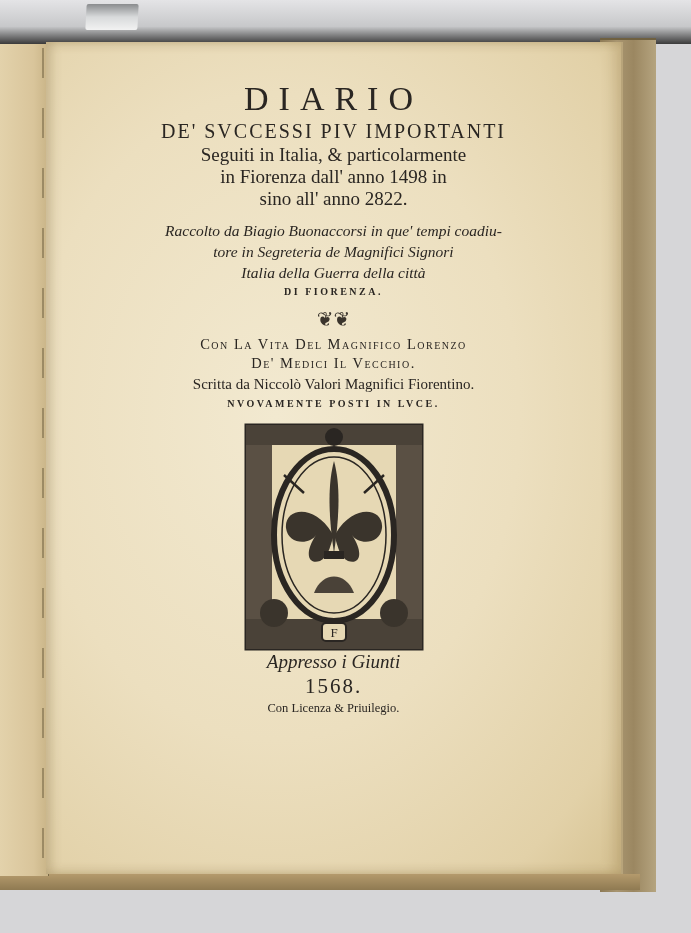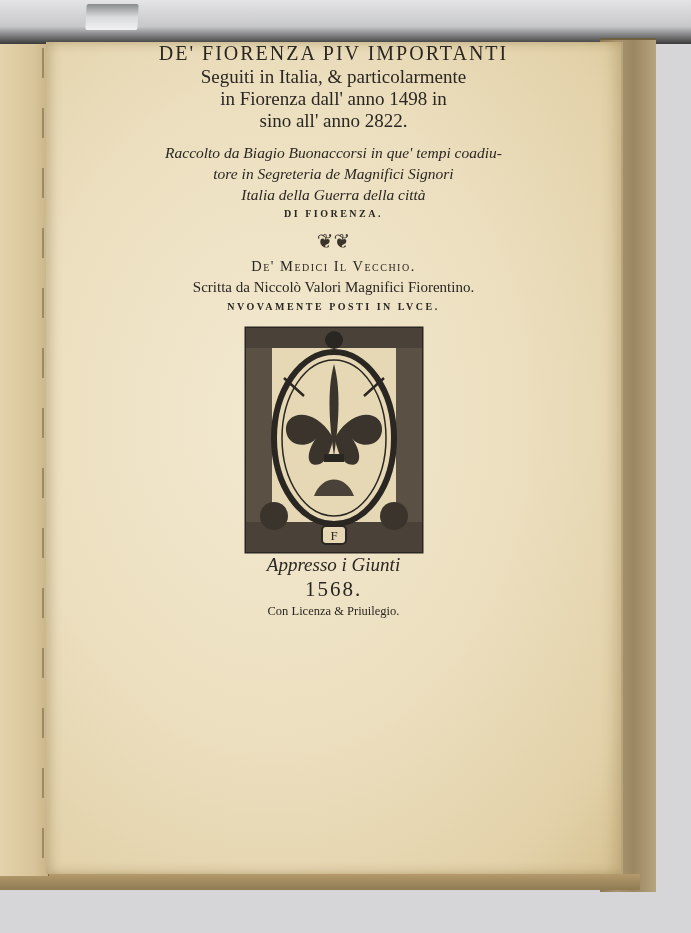--- a/index.html
+++ b/index.html
@@ -78,32 +78,34 @@
 
 <div class="book">
   <div class="board-right"></div>
   <div class="board-bottom"></div>
   <div class="flyleaf"></div>
   <div class="page"></div>
   <div class="stitch"></div>
 </div>
 
 <div class="content">
-  <span class="line t-successi">DE' FIORENZA PIV IMPORTANTI</span>
+  <span class="line t-diario">DIARIO</span>
+  <span class="line t-successi">DE' SVCCESSI PIV IMPORTANTI</span>
   <span class="line t-seguiti">Seguiti in Italia, &amp; particolarmente</span>
   <span class="line t-seguiti">in Fiorenza dall' anno 1498 in</span>
   <span class="line t-seguiti" style="margin-bottom:10px">sino all' anno 2822.</span>
 
   <span class="line t-italic">Raccolto da Biagio Buonaccorsi in que' tempi coadiu-</span>
   <span class="line t-italic">tore in Segreteria de Magnifici Signori</span>
   <span class="line t-italic">Italia della Guerra della città</span>
   <span class="line t-small-caps">DI FIORENZA.</span>
 
   <span class="line ornament">❦❦</span>
 
+  <span class="line t-vita">Con La Vita Del Magnifico Lorenzo</span>
   <span class="line t-vita">De' Medici Il Vecchio.</span>
   <span class="line t-scritta">Scritta da Niccolò Valori Magnifici Fiorentino.</span>
   <span class="line t-small-caps">NVOVAMENTE POSTI IN LVCE.</span>
 
   <svg class="device" viewBox="0 0 180 228">
     <rect x="2" y="2" width="176" height="224" fill="#e6d8b4" stroke="#2a2622" stroke-width="3"></rect>
     <rect x="2" y="2" width="176" height="20" fill="#4a4238"></rect>
     <rect x="2" y="196" width="176" height="30" fill="#4a4238"></rect>
     <rect x="2" y="22" width="26" height="174" fill="#5a5044"></rect>
     <rect x="152" y="22" width="26" height="174" fill="#5a5044"></rect>

